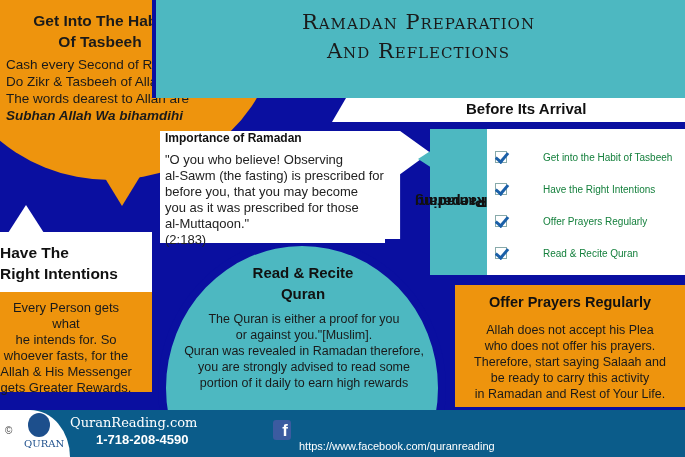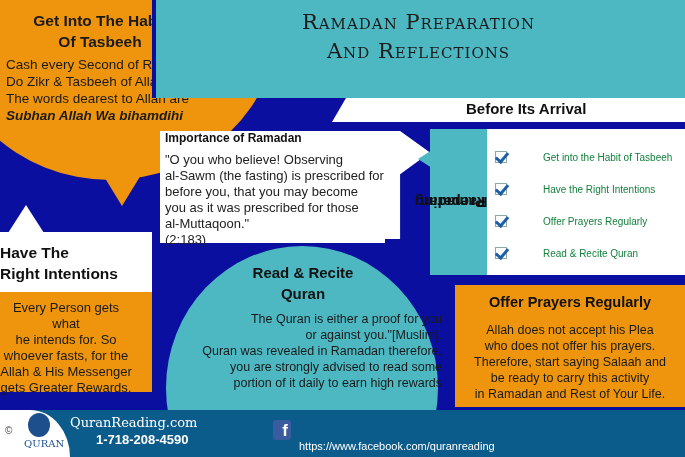--- a/index.html
+++ b/index.html
@@ -39,21 +39,21 @@
   
   .int-head { left:0; top:232px; width:152px; height:60px; background:#fff; }
   .int-tri { left:8px; top:205px; width:0; height:0; border-left:18px solid transparent; border-right:18px solid transparent; border-bottom:28px solid #fff; }
   .int-title { left:0; top:242px; width:152px; text-align:left; font-weight:bold; font-size:15.5px; line-height:21px; }
   .int-box { left:0; top:292px; width:152px; height:100px; background:#ee940d; }
   .int-body { left:0; top:300px; width:132px; text-align:center; font-size:13px; line-height:16px; color:#1a1a1a; }
 
   
   .quran-circle { left:158px; top:238px; width:288px; height:300px; border-radius:50%; background:#4db8c1; border:8px solid #0a0fa0; }
   .quran-title { left:160px; top:262px; width:286px; text-align:center; font-weight:bold; font-size:15px; line-height:21px; }
-  .quran-body { left:166px; top:311px; width:276px; text-align:right; font-size:12.5px; line-height:16px; color:#1a1a1a; }
+  .quran-body { left:166px; top:311px; width:276px; text-align:center; font-size:12.5px; line-height:16px; color:#1a1a1a; }
 
   
   .pray-box { left:455px; top:285px; width:230px; height:122px; background:#ee940d; }
   .pray-title { left:455px; top:294px; width:230px; text-align:center; font-weight:bold; font-size:14.5px; }
   .pray-body { left:455px; top:322px; width:230px; text-align:center; font-size:12.5px; line-height:16px; color:#1a1a1a; }
 
   
   .footer { left:0; top:410px; width:685px; height:47px; background:#0b5c8a; }
   .logo-bg { left:0; top:410px; width:70px; height:47px; background:#fff; border-top-right-radius:40px 47px; }
   .copy { left:5px; top:425px; font-size:10px; color:#444; }

